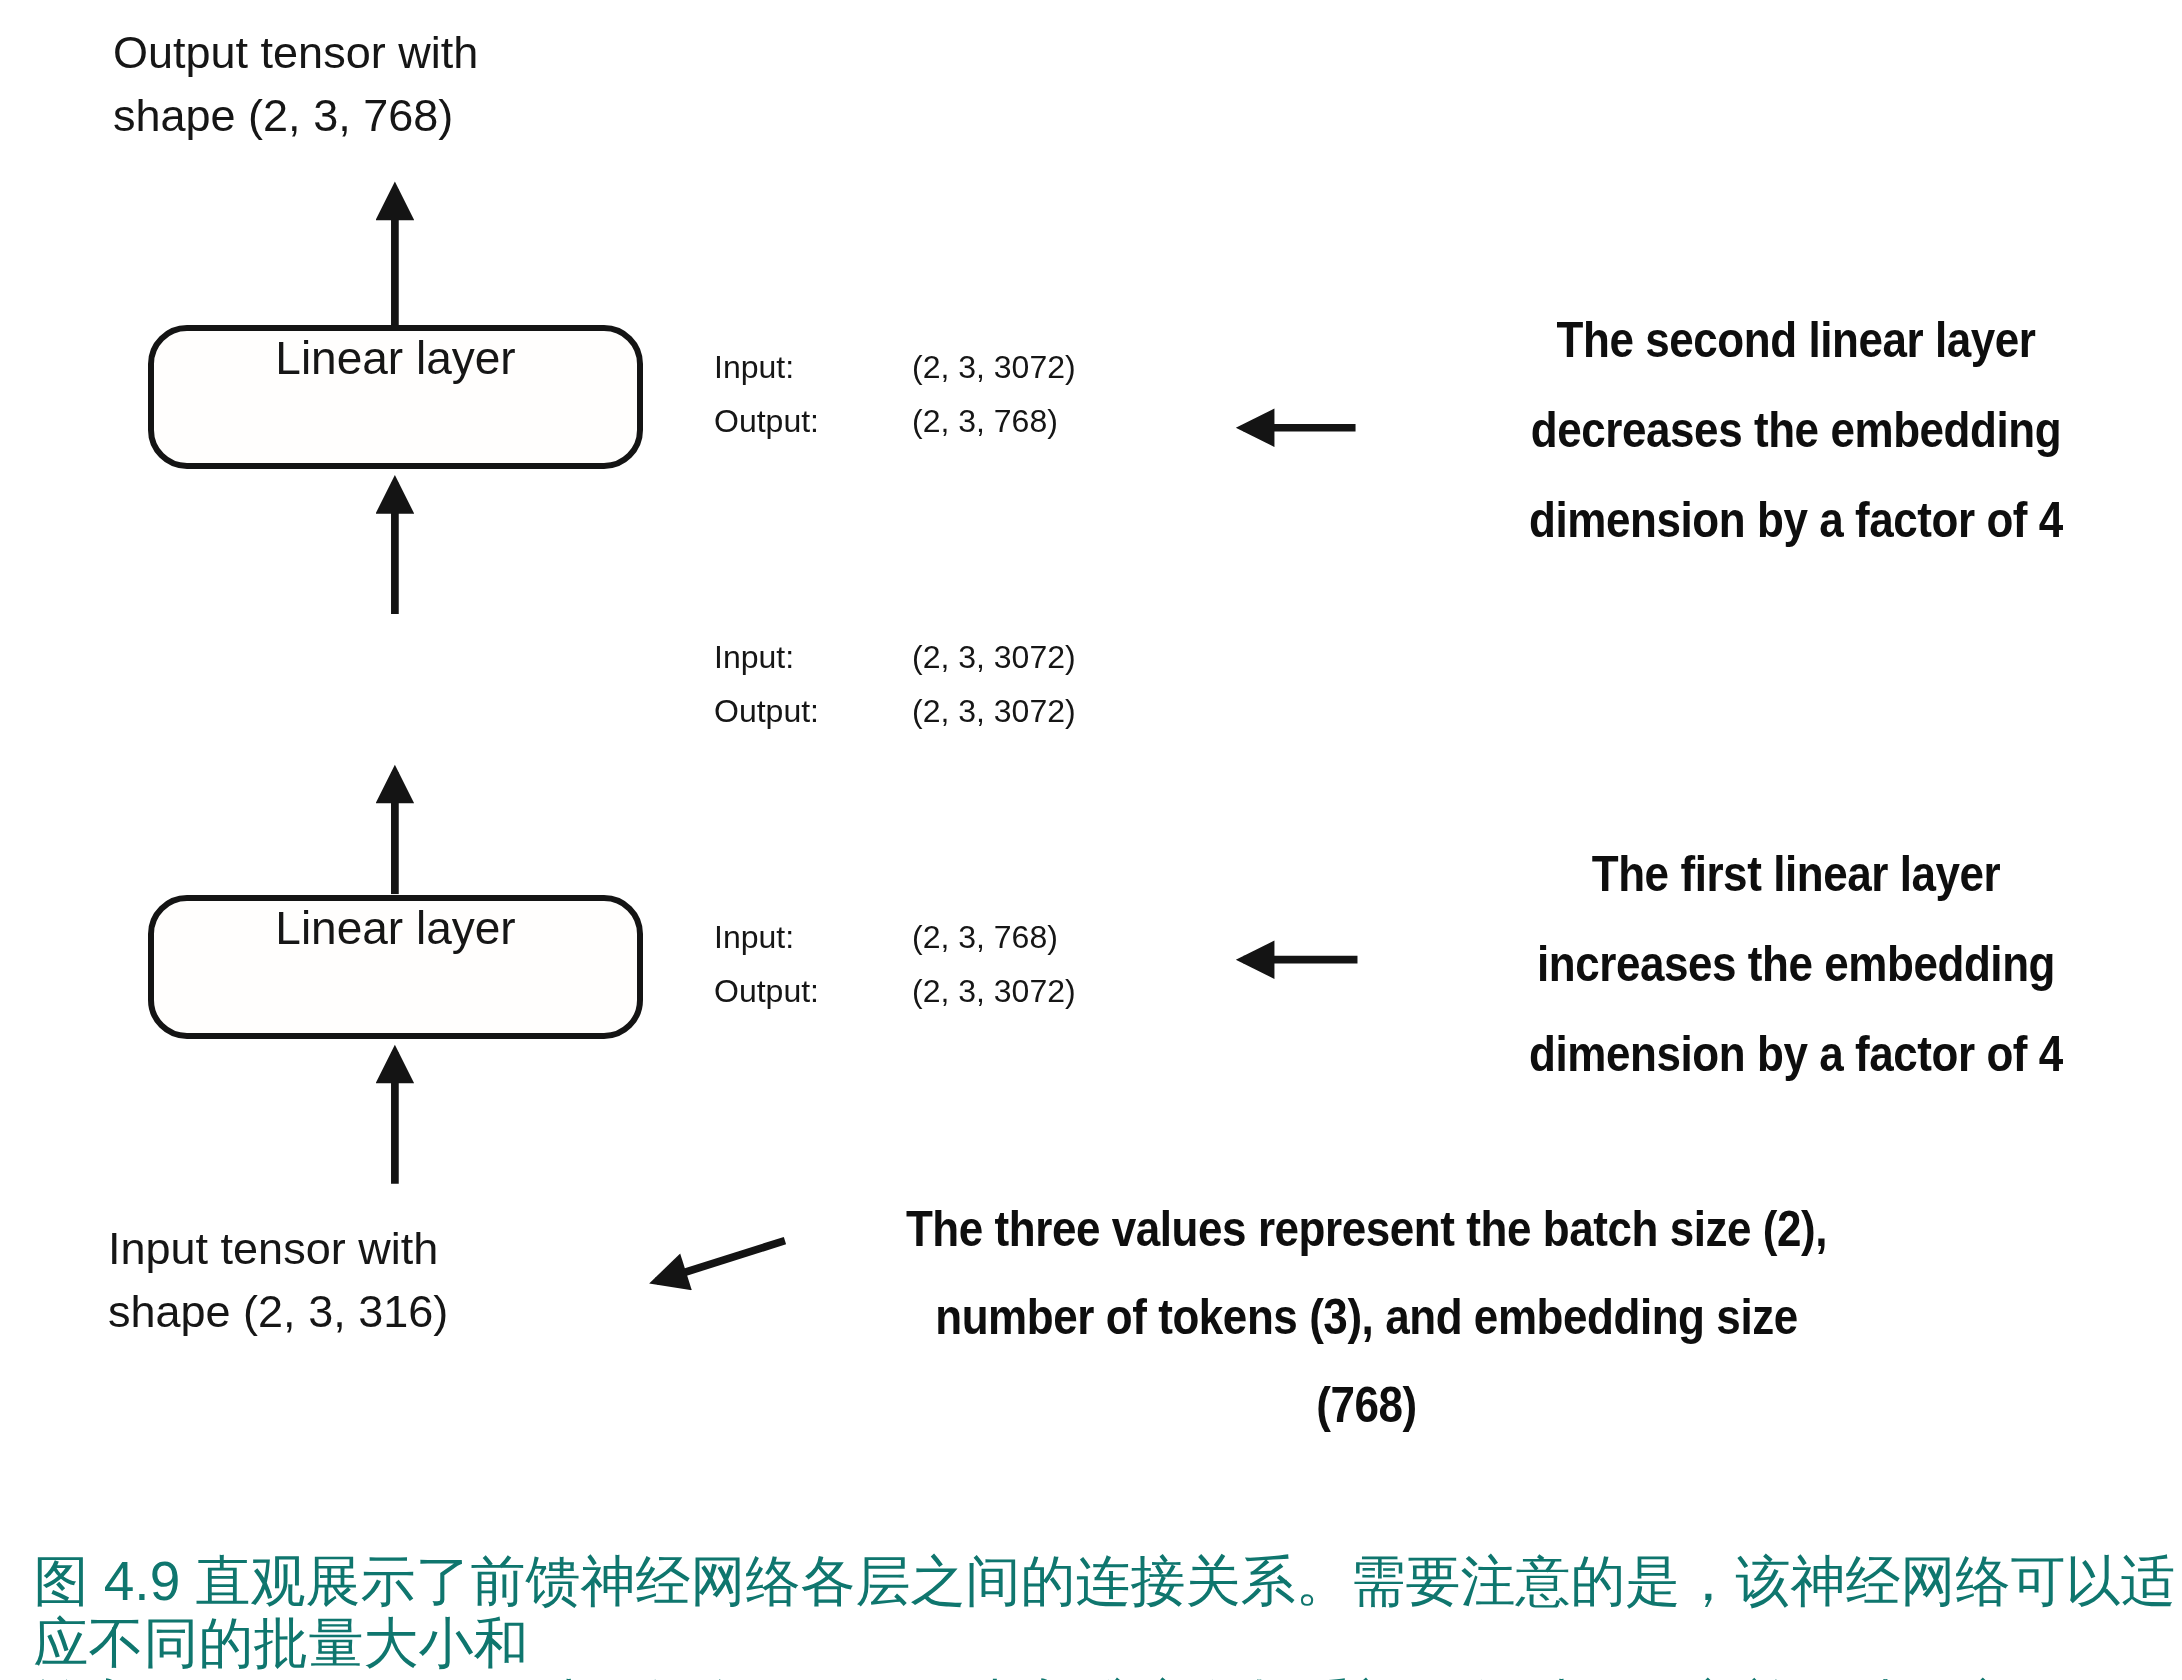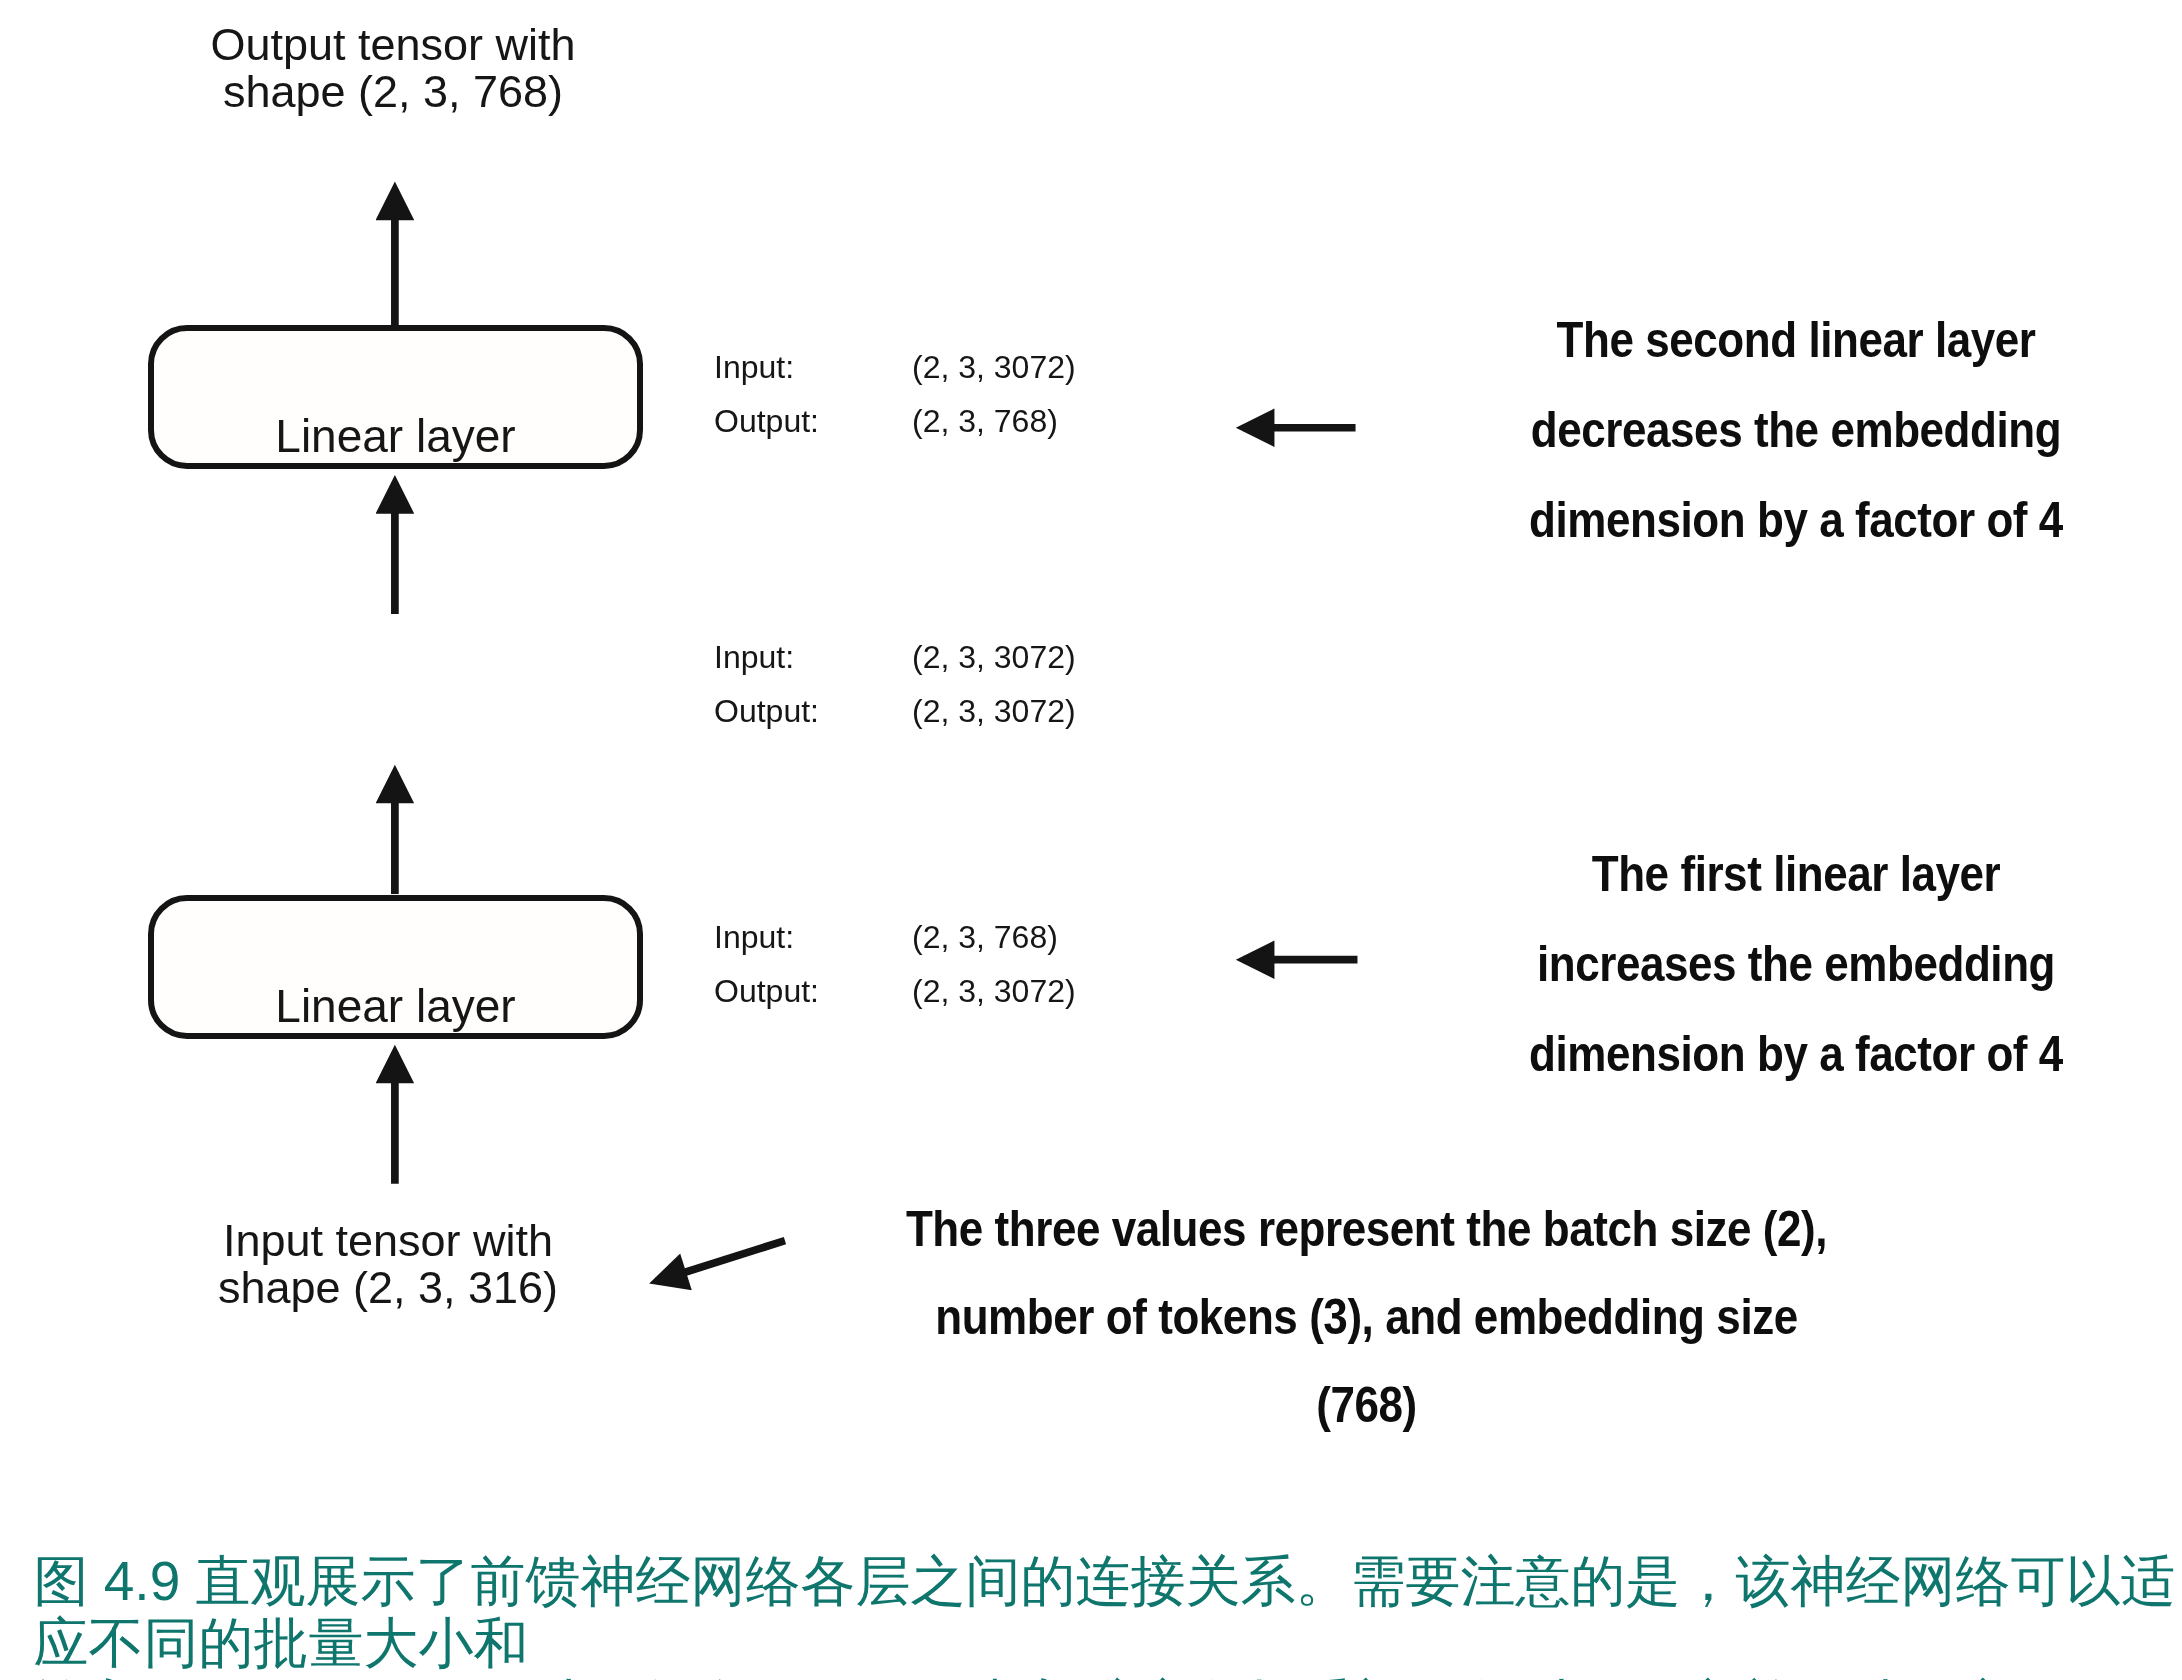--- a/index.html
+++ b/index.html
@@ -14,34 +14,33 @@
   .prewrap{white-space:pre-line;}
 
   
   .flow-box{
     position:absolute;
     left:148px;width:495px;height:144px;
     border:6.8px solid #141414;
     border-radius:39px;
     box-sizing:border-box;
     background:#fffefd;
-    display:flex;align-items:flex-end;justify-content:center;
+    display:flex;align-items:flex-start;justify-content:center;
     font-size:46px;
   }
   #box-top{top:325px;}
   #box-mid{top:615px;}
   #box-bottom{top:895px;}
 
   
   .tensor-label{
     position:absolute;
     width:560px;
-    text-align:center;
     font-size:45px;
-    line-height:47px;
+    line-height:63px;
   }
   #output-tensor-label{left:113px;top:21px;}
   #input-tensor-label{left:108px;top:1217px;}
 
   
   .io-pair{
     position:absolute;
     left:714px;
     font-size:32px;
     line-height:54px;

